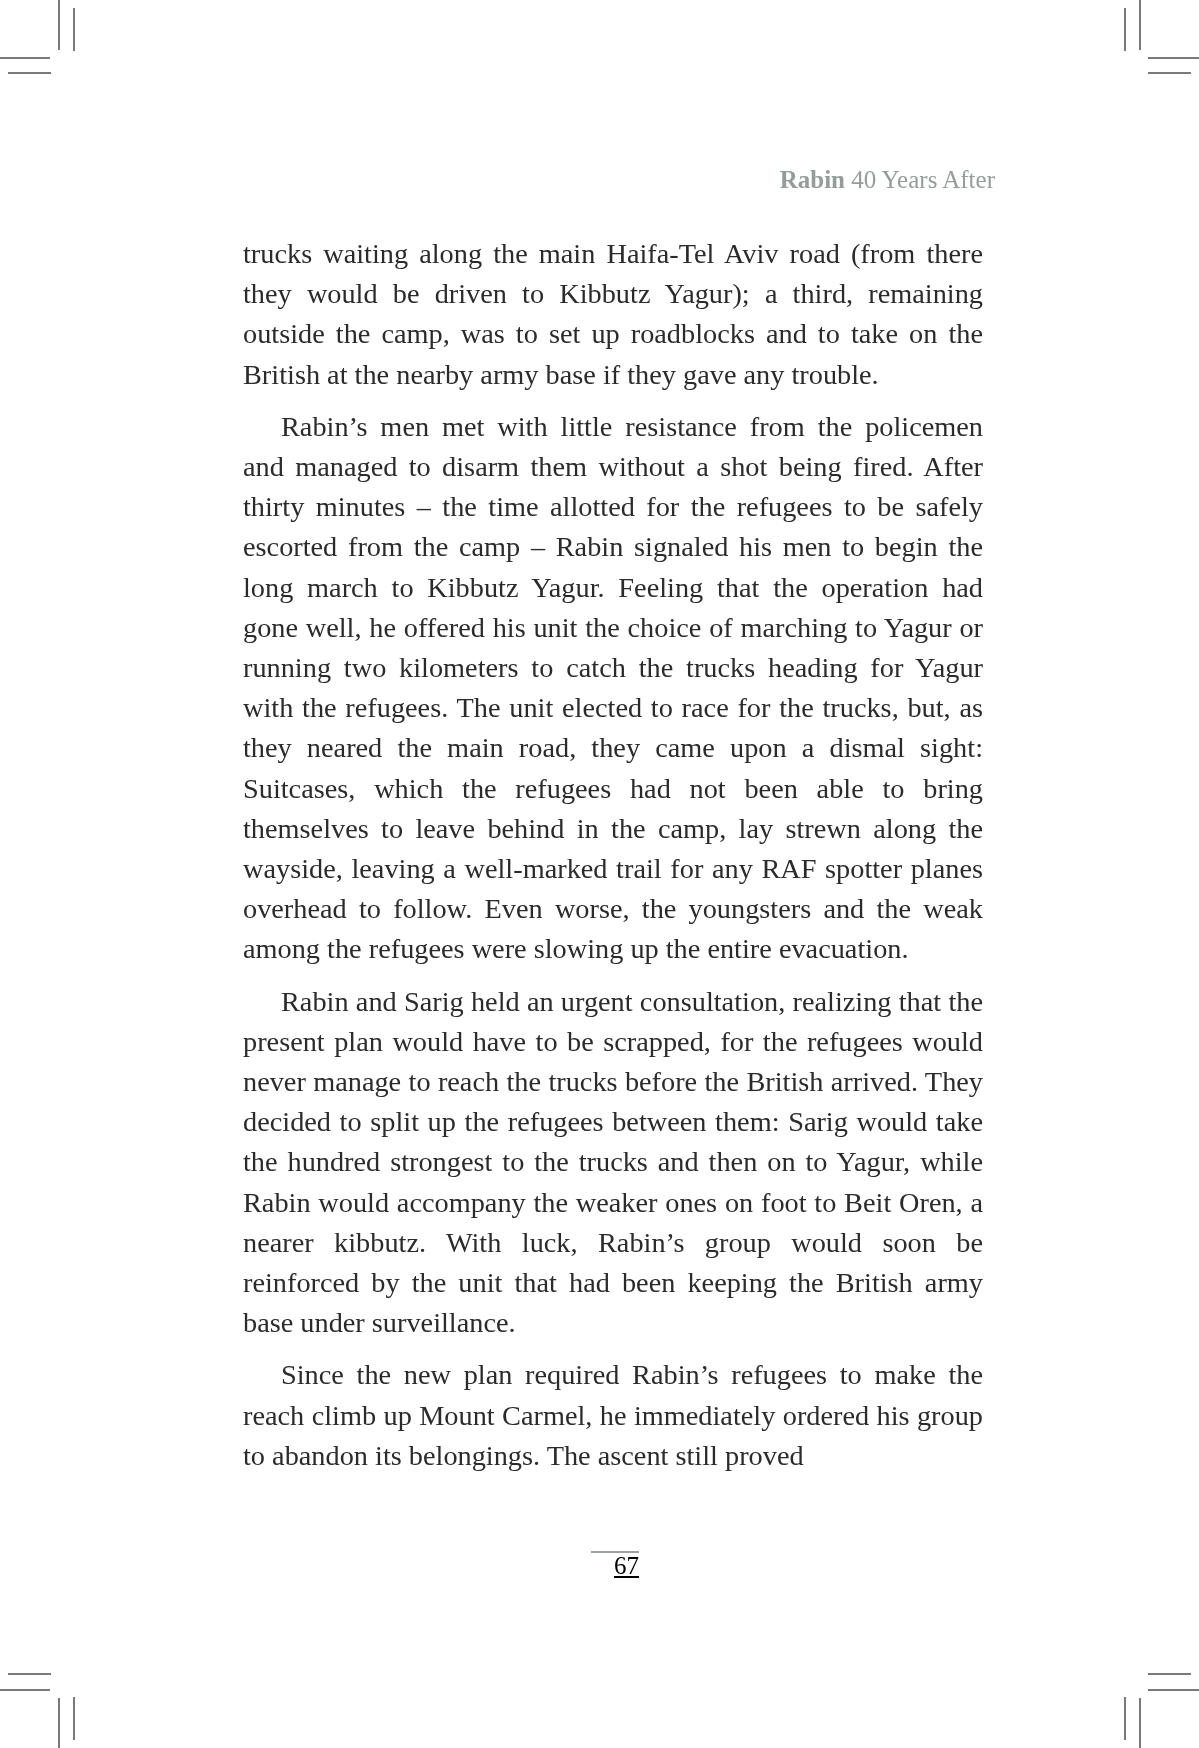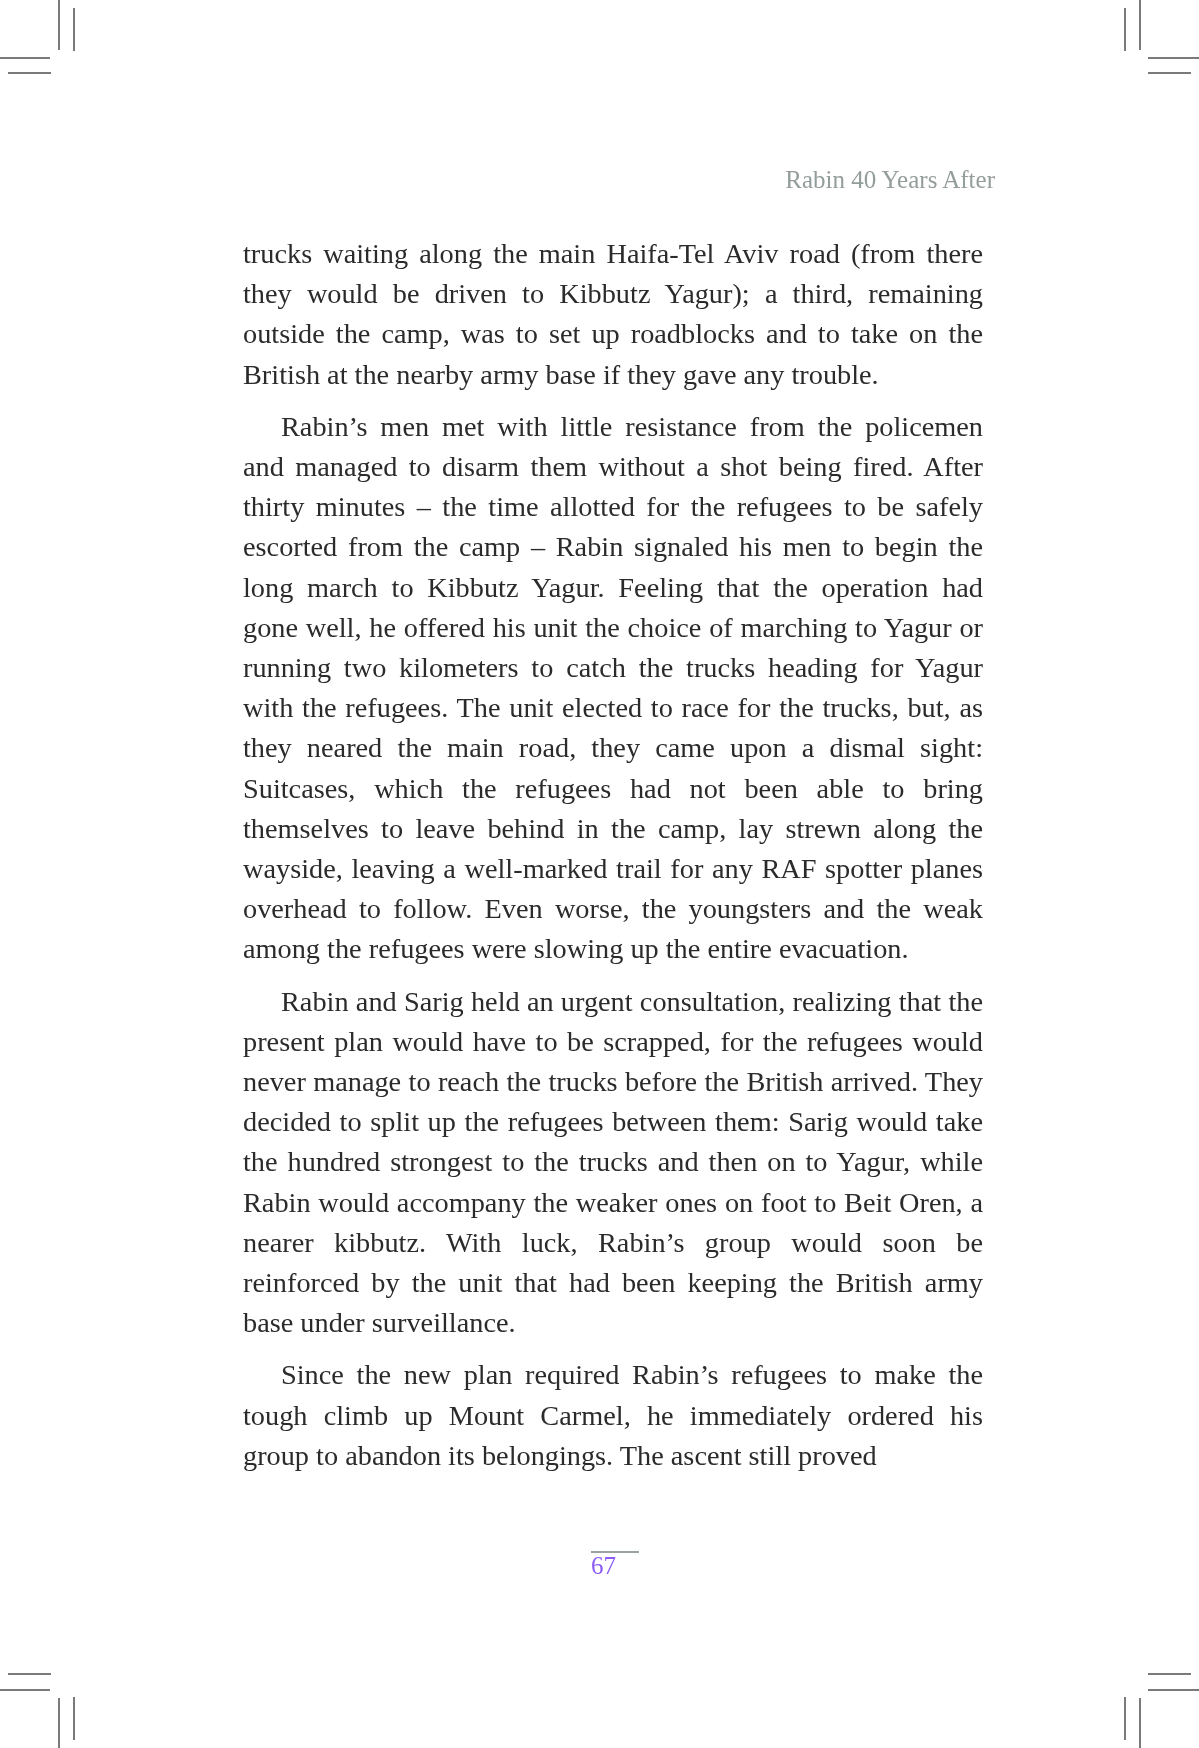--- a/index.html
+++ b/index.html
@@ -3,32 +3,32 @@
   <meta charset="utf-8">
   <style>
     html, body { margin:0; padding:0; background:#ffffff; }
     body { width:1199px; height:1748px; position:relative; overflow:hidden; }
     .mark { position:absolute; background:#7a7a7a; }
     .header {
       position:absolute; right:204px; top:166px;
       font-family:"Liberation Serif", serif; font-size:25px; color:#939d9b;
       white-space:nowrap;
     }
-    .header b { font-weight:normal;margin-left:44px; }
+    .header b { font-weight:bold;margin-left:44px; }
     .body-text {
       position:absolute; left:231px; top:222px; width:764px;
       font-family:"Liberation Serif", serif; font-size:28.3px; line-height:40.2px;
       color:#2b2b2b; text-align:justify;
     }
     .body-text p { margin:12px; text-indent:38px; }
     .body-text p.first { text-indent:0; }
     .folio-rule { position:absolute; left:591px; top:1551px; width:48px; height:2px; background:#9aa3a1; }
     .folio {
-      position:absolute; left:591px; width:48px; top:1552px; text-align:left;
-      font-family:"Liberation Serif", serif; font-size:25px; color:#8b5cf6;
+      position:absolute; left:591px; width:48px; top:1552px; text-align:right;
+      font-family:"Liberation Serif", serif; font-size:25px; color:#000000;text-decoration:underline;
     }
   </style>
 </head>
 <body>
 
 <div class="mark" style="left:58px;top:0;width:2px;height:50px;"></div>
 <div class="mark" style="left:73px;top:8px;width:2px;height:43px;"></div>
 <div class="mark" style="left:0;top:57px;width:50px;height:2px;"></div>
 <div class="mark" style="left:8px;top:72px;width:43px;height:2px;"></div>
 
@@ -46,17 +46,17 @@
 <div class="mark" style="left:1148px;top:1689px;width:51px;height:2px;"></div>
 <div class="mark" style="left:1124px;top:1697px;width:2px;height:43px;"></div>
 <div class="mark" style="left:1139px;top:1698px;width:2px;height:50px;"></div>
 
 <div class="header"><b>Rabin</b><span> 40 Years After</span></div>
 
 <div class="body-text">
   <p class="first">trucks waiting along the main Haifa-Tel Aviv road (from there they would be driven to Kibbutz Yagur); a third, remaining outside the camp, was to set up roadblocks and to take on the British at the nearby army base if they gave any trouble.</p>
   <p>Rabin’s men met with little resistance from the policemen and managed to disarm them without a shot being fired. After thirty minutes – the time allotted for the refugees to be safely escorted from the camp – Rabin signaled his men to begin the long march to Kibbutz Yagur. Feeling that the operation had gone well, he offered his unit the choice of marching to Yagur or running two kilometers to catch the trucks heading for Yagur with the refugees. The unit elected to race for the trucks, but, as they neared the main road, they came upon a dismal sight: Suitcases, which the refugees had not been able to bring themselves to leave behind in the camp, lay strewn along the wayside, leaving a well-marked trail for any RAF spotter planes overhead to follow. Even worse, the youngsters and the weak among the refugees were slowing up the entire evacuation.</p>
   <p>Rabin and Sarig held an urgent consultation, realizing that the present plan would have to be scrapped, for the refugees would never manage to reach the trucks before the British arrived. They decided to split up the refugees between them: Sarig would take the hundred strongest to the trucks and then on to Yagur, while Rabin would accompany the weaker ones on foot to Beit Oren, a nearer kibbutz. With luck, Rabin’s group would soon be reinforced by the unit that had been keeping the British army base under surveillance.</p>
-  <p>Since the new plan required Rabin’s refugees to make the tough climb up Mount Carmel, he immediately ordered his group to abandon its belongings. The ascent still proved</p>
+  <p>Since the new plan required Rabin’s refugees to make the reach climb up Mount Carmel, he immediately ordered his group to abandon its belongings. The ascent still proved</p>
 </div>
 
 <div class="folio-rule"></div>
 <div class="folio">67</div>
 
 </body></html>

